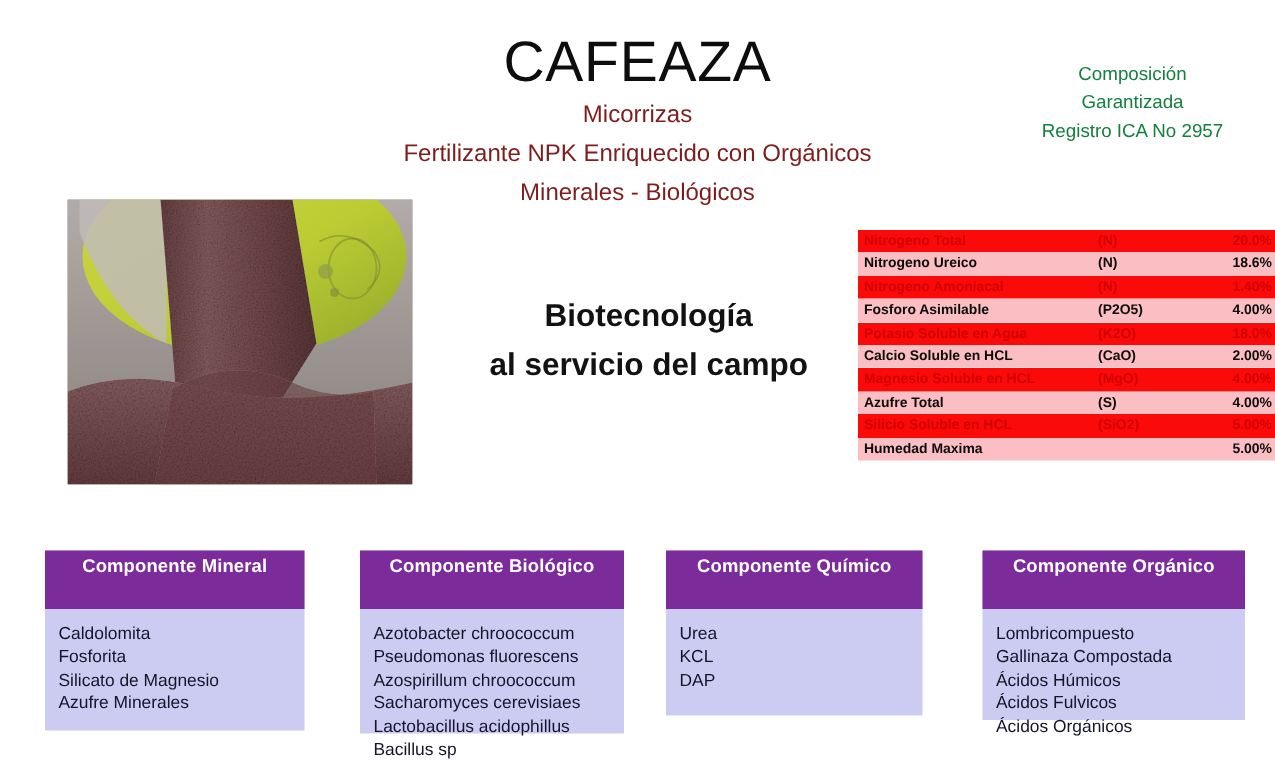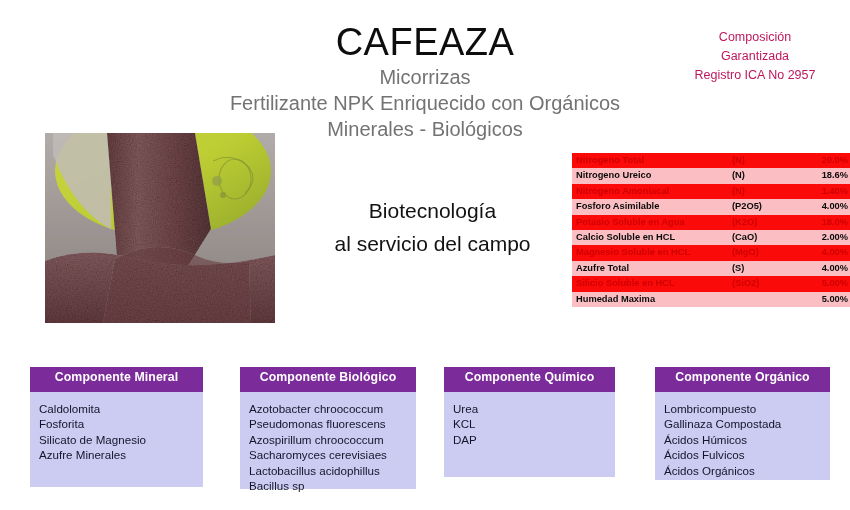--- a/index.html
+++ b/index.html
@@ -27,36 +27,36 @@
     margin-top: 16px;
   }
   #brand-title {
     font-size: 38px;
     line-height: 44px;
     font-weight: 400;
     letter-spacing: 0.5px;
     color: #0d0d0d;
   }
   .header-sub {
-    font-size: 20px;
+    font-size: 16px;
     line-height: 26px;
     font-weight: 400;
-    color: #737373;
+    color: #7f1d1d;
   }
 
   
   #registration-note {
     position: absolute;
     left: 662px;
-    top: 28px;
+    top: 40px;
     width: 186px;
     text-align: center;
     font-size: 12.5px;
     line-height: 19px;
-    color: #be185d;
+    color: #15803d;
   }
 
   
   #product-photo {
     position: absolute;
     left: 45px;
     top: 133px;
     width: 230px;
     height: 190px;
     overflow: hidden;
@@ -67,20 +67,21 @@
   
   #slogan {
     position: absolute;
     left: 300px;
     top: 194px;
     width: 265px;
     text-align: center;
     font-size: 21px;
     line-height: 33px;
     color: #121212;
+    font-weight: bold;
   }
 
   
   #composition-table {
     position: absolute;
     left: 572px;
     top: 153px;
     width: 284px;
     border-collapse: collapse;
     font-size: 9.3px;
@@ -105,21 +106,21 @@
   .component-box {
     position: absolute;
     background: #ccccf2;
   }
   .component-header {
     background: #7c2b9b;
     color: #ffffff;
     font-size: 12.3px;
     font-weight: bold;
     text-align: center;
-    height: 25px;
+    height: 39px;
     line-height: 21px;
     letter-spacing: 0.1px;
   }
   .component-list {
     padding: 9px 0 6px 9px;
   }
   .component-item {
     font-size: 11.6px;
     line-height: 15.4px;
     color: #14142b;

